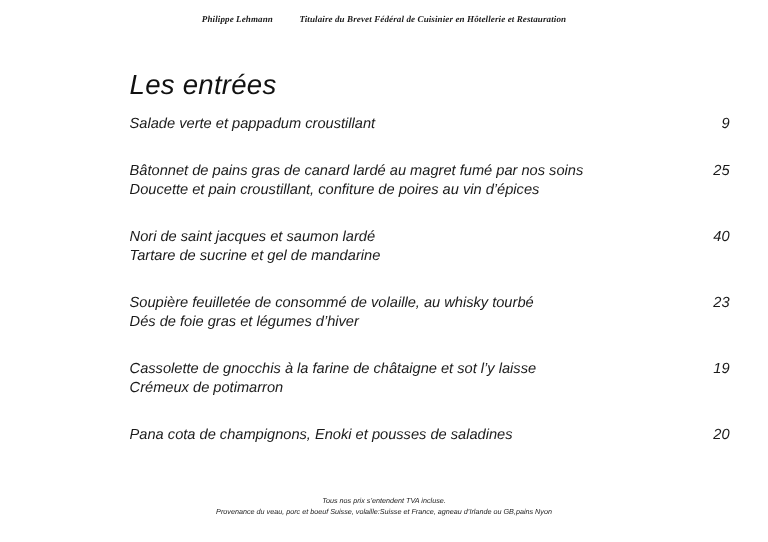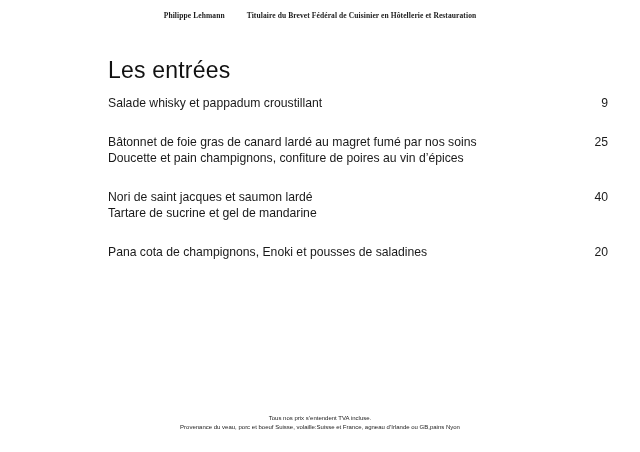--- a/index.html
+++ b/index.html
@@ -13,20 +13,21 @@
     font-family: "Liberation Sans", sans-serif;
     color: #1a1a1a;
     overflow: hidden;
     position: relative;
   }
   .page {
     width: 640px;
     height: 452px;
     position: relative;
     box-sizing: border-box;
+    font-style: italic;
   }
   .header {
     position: absolute;
     top: 11px;
     left: 0;
     width: 640px;
     text-align: center;
     font-family: "Liberation Serif", serif;
     font-size: 7.5px;
     font-weight: bold;
@@ -95,42 +96,56 @@
   <div class="header">
     <span class="hdr-name">Philippe Lehmann</span><span>Titulaire du Brevet Fédéral de Cuisinier en Hôtellerie et Restauration</span>
   </div>
 
   <div class="title">Les entrées</div>
 
   <div class="menu">
 
     <div class="item">
       <div class="lines">
-        <div class="line">Salade whisky et pappadum croustillant</div>
+        <div class="line">Salade verte et pappadum croustillant</div>
       </div>
       <div class="price">9</div>
     </div>
 
     <div class="item">
       <div class="lines">
-        <div class="line">Bâtonnet de foie gras de canard lardé au magret fumé par nos soins</div>
-        <div class="line">Doucette et pain champignons, confiture de poires au vin d’épices</div>
+        <div class="line">Bâtonnet de pains gras de canard lardé au magret fumé par nos soins</div>
+        <div class="line">Doucette et pain croustillant, confiture de poires au vin d’épices</div>
       </div>
       <div class="price">25</div>
     </div>
 
     <div class="item">
       <div class="lines">
         <div class="line">Nori de saint jacques et saumon lardé</div>
         <div class="line">Tartare de sucrine et gel de mandarine</div>
       </div>
       <div class="price">40</div>
     </div>
 
+    <div class="item">
+      <div class="lines">
+        <div class="line">Soupière feuilletée de consommé de volaille, au whisky tourbé</div>
+        <div class="line">Dés de foie gras et légumes d’hiver</div>
+      </div>
+      <div class="price">23</div>
+    </div>
 
+    <div class="item">
+      <div class="lines">
+        <div class="line">Cassolette de gnocchis à la farine de châtaigne et sot l’y laisse</div>
+        <div class="line">Crémeux de potimarron</div>
+      </div>
+      <div class="price">19</div>
+    </div>
 
     <div class="item">
       <div class="lines">
         <div class="line">Pana cota de champignons, Enoki et pousses de saladines</div>
       </div>
       <div class="price">20</div>
     </div>
 
   </div>
 

